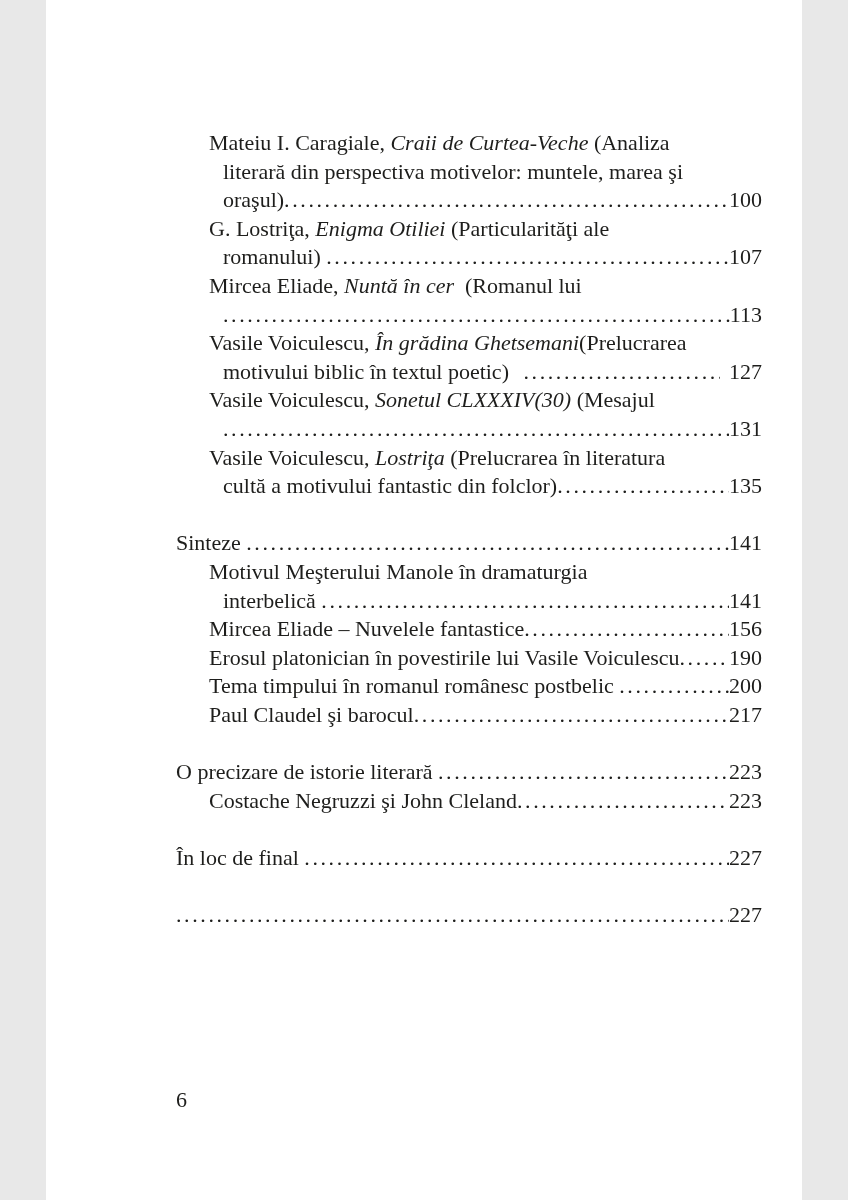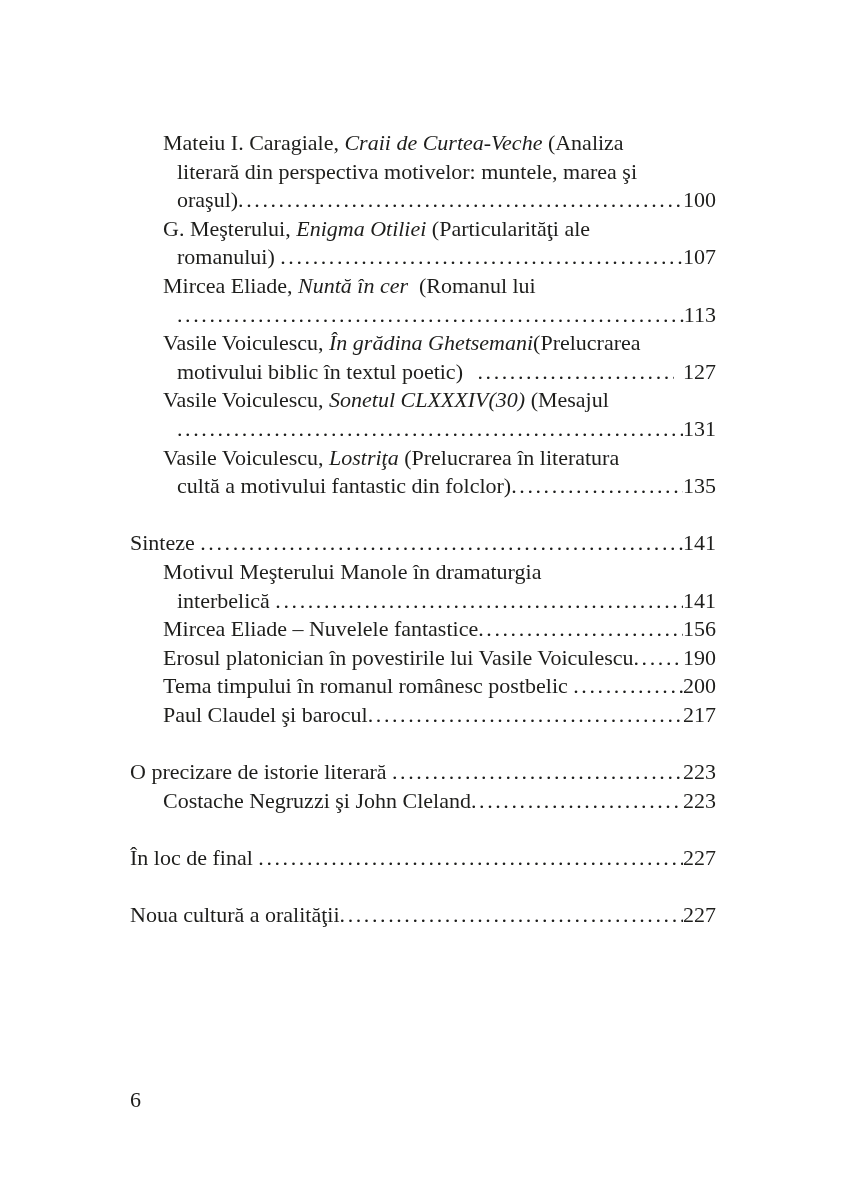--- a/index.html
+++ b/index.html
@@ -1,18 +1,18 @@
 <!DOCTYPE html>
 <html><head>
 <meta charset="utf-8">
 <style>
   html,body{margin:0;padding:0;background:#e8e8e8;}
   .page{
     position:relative;
-    width:848px;height:1200px;
+    width:756px;height:1200px;
     margin:0 auto;
     background:#ffffff;
     font-family:"Liberation Serif","DejaVu Serif",serif;
     color:#1e1e1c;
     overflow:hidden;
   }
   .toc{
     position:absolute;
     left:130px;top:129px;
     width:586px;
@@ -51,21 +51,21 @@
 <body>
 
 <div class="page">
   <div class="toc">
       <div class="entry">
         <div class="line" style="padding-left: 33px;"><span class="runs"><span>Mateiu I. Caragiale, </span><span class="it">Craii de Curtea-Veche</span><span> (Analiza</span></span></div>
         <div class="line" style="padding-left: 47px;"><span class="runs"><span>literară din perspectiva motivelor: muntele, marea şi</span></span></div>
         <div class="line" style="padding-left: 47px;"><span class="runs"><span>oraşul)</span></span><span class="leader"></span><span class="pagenum">100</span></div>
       </div>
       <div class="entry">
-        <div class="line" style="padding-left: 33px;"><span class="runs"><span>G. Meşterului, </span><span class="it">Enigma Otiliei</span><span> (Particularităţi ale</span></span></div>
+        <div class="line" style="padding-left: 33px;"><span class="runs"><span>G. Lostriţa, </span><span class="it">Enigma Otiliei</span><span> (Particularităţi ale</span></span></div>
         <div class="line" style="padding-left: 47px;"><span class="runs"><span>romanului) </span></span><span class="leader"></span><span class="pagenum">107</span></div>
       </div>
       <div class="entry">
         <div class="line" style="padding-left: 33px;"><span class="runs"><span>Mircea Eliade, </span><span class="it">Nuntă în cer</span><span>  (Romanul lui</span></span></div>
         <div class="line" style="padding-left: 47px;"><span class="leader"></span><span class="pagenum">113</span></div>
       </div>
       <div class="entry">
         <div class="line" style="padding-left: 33px; align-items: flex-end;"><span class="runs"><span>Vasile Voiculescu, </span><span class="it">În grădina Ghetsemani</span><span>(Prelucrarea</span></span></div>
         <div class="line" style="padding-left: 47px; gap: 9px;"><span class="runs"><span>motivului biblic în textul poetic) </span></span><span class="leader"></span><span class="pagenum">127</span></div>
       </div>
@@ -99,17 +99,17 @@
       <div class="entry gap">
         <div class="line" style="padding-left: 0px;"><span class="runs"><span>O precizare de istorie literară </span></span><span class="leader"></span><span class="pagenum">223</span></div>
       </div>
       <div class="entry">
         <div class="line" style="padding-left: 33px;"><span class="runs"><span>Costache Negruzzi şi John Cleland</span></span><span class="leader"></span><span class="pagenum">223</span></div>
       </div>
       <div class="entry gap">
         <div class="line" style="padding-left: 0px; justify-content: center;"><span class="runs"><span>În loc de final </span></span><span class="leader"></span><span class="pagenum">227</span></div>
       </div>
       <div class="entry gap">
-        <div class="line" style="padding-left: 0px;"><span class="runs"><span>Noua cultură a oralităţii</span></span><span class="leader"></span><span class="pagenum">227</span></div>
+        <div class="line" style="padding-left: 0px;"><span class="leader"></span><span class="pagenum">227</span></div>
       </div>
     </div>
   <div class="folio">6</div>
 </div>
 
 </body></html>

